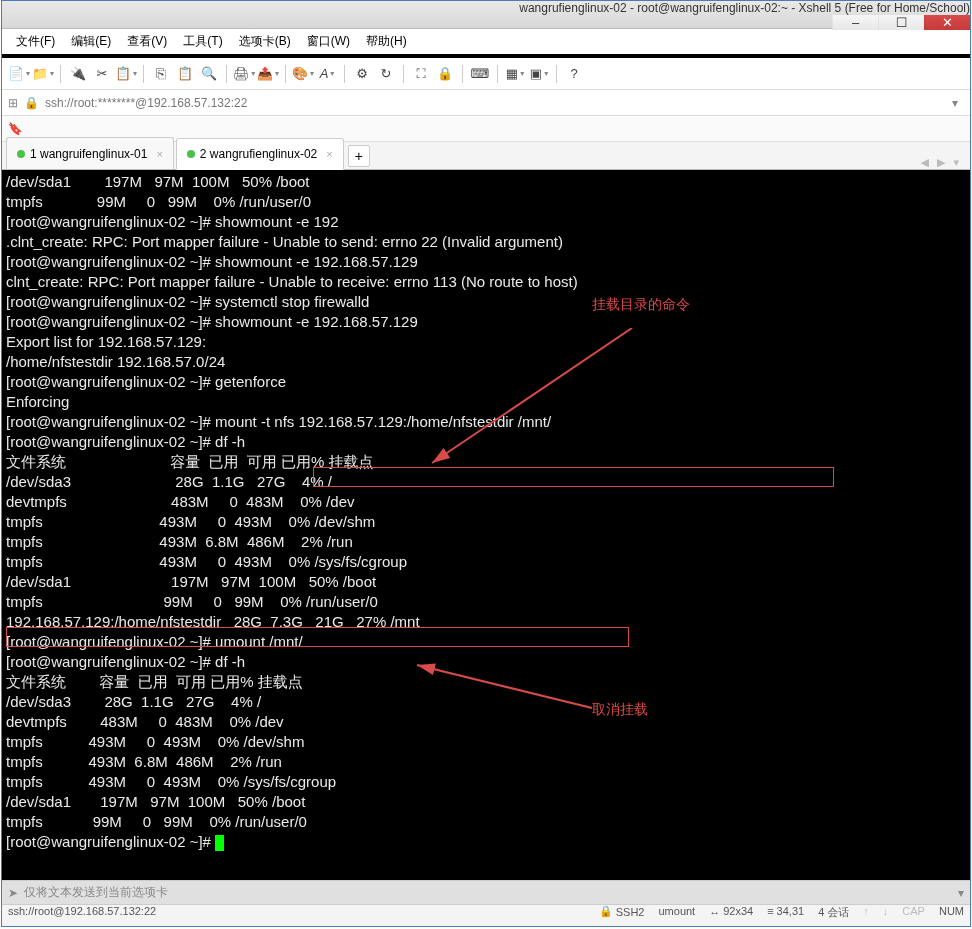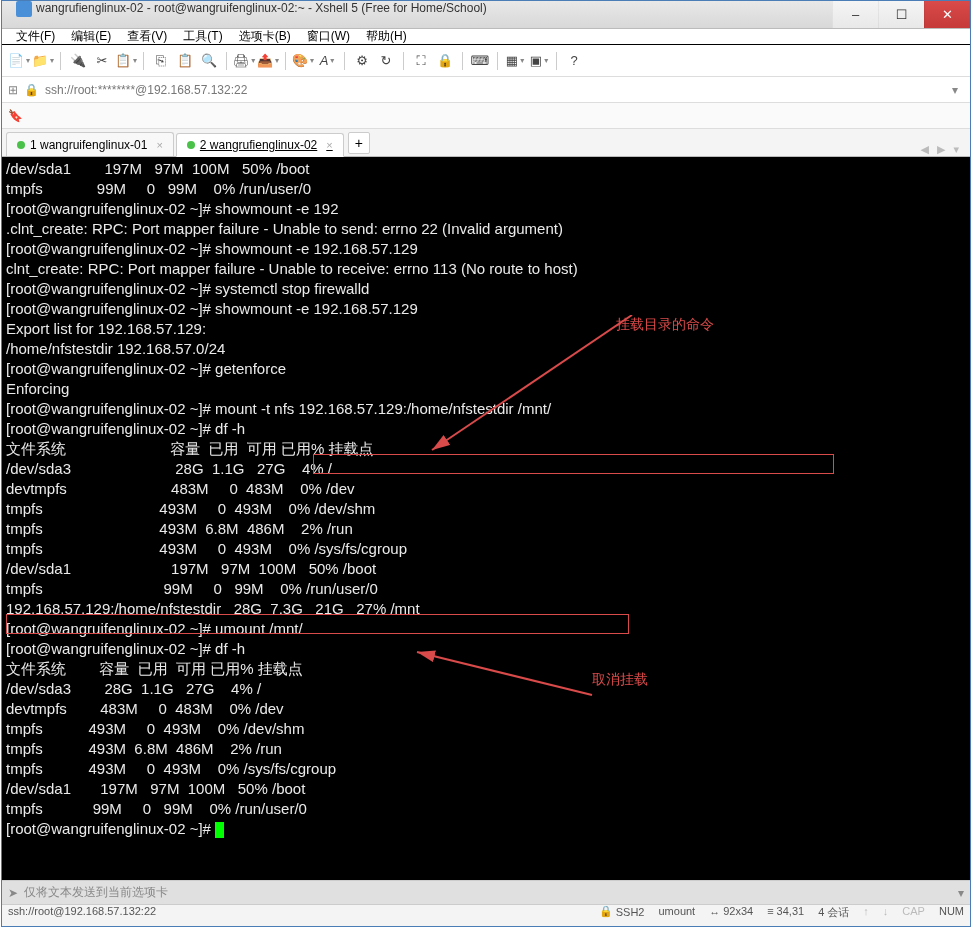--- a/index.html
+++ b/index.html
@@ -1,60 +1,60 @@
 <!DOCTYPE html>
 <html><head>
 <meta charset="utf-8">
 <style>
 * { margin:0; padding:0; box-sizing:border-box; font-family:"Microsoft YaHei",Tahoma,sans-serif; }
 body { background:#fff; width:972px; height:929px; overflow:hidden; position:relative; }
 
 .win-frame { border:1px solid #4a7cb5; width:970px; height:927px; margin:0 auto; display:flex; flex-direction:column; background:#fff; }
 
-.title-bar { height:28px; background:linear-gradient(to bottom,#e8e8e8 0%,#d8d8d8 100%); display:flex; align-items:flex-start; padding-left:14px; font-size:12px; color:#333; border-bottom:1px solid #bbb; }
+.title-bar { height:28px; background:linear-gradient(to bottom,#e8e8e8 0%,#d8d8d8 100%); display:flex; align-items:flex-end; padding-left:8px; font-size:12px; color:#333; border-bottom:1px solid #bbb;flex-direction:column; }
 .title-bar .app-icon { width:16px; height:16px; background:#4a90d9; border-radius:2px; margin-right:4px; display:inline-block; }
 .title-bar .title-text { flex:1; }
 .win-btns { display:flex; height:100%; }
 .win-btn { width:46px; height:100%; display:flex; align-items:center; justify-content:center; font-size:13px; border-left:1px solid rgba(0,0,0,0.05); cursor:pointer; }
 .win-btn.min, .win-btn.max { background:linear-gradient(to bottom,#f5f5f5,#e8e8e8); color:#333; }
 .win-btn.close { background:linear-gradient(to bottom,#d94a4a,#c63a3a); color:#fff; }
 
-.menu-bar { height:16px; display:flex; align-items:center; padding:0 6px; font-size:12px; border-bottom:1px solid #000000; }
+.menu-bar { height:29px; display:flex; align-items:center; padding:0 6px; font-size:12px; border-bottom:4px solid #000000; }
 .menu-item { padding:2px 8px; cursor:pointer; }
 
 .toolbar { height:32px; display:flex; align-items:center; padding:0 6px; border-bottom:1px solid #ddd; gap:2px; }
 .tb-btn { width:22px; height:22px; border:1px solid transparent; display:flex; align-items:center; justify-content:center; border-radius:2px; cursor:pointer; font-size:13px; color:#444; }
 .tb-btn.dd::after { content:"▾"; font-size:8px; margin-left:2px; color:#888; }
 .tb-sep { width:1px; height:18px; background:#ccc; margin:0 4px; }
 
 .addr-bar { height:26px; display:flex; align-items:center; padding:0 6px; border-bottom:1px solid #ddd; font-size:12px; color:#777; gap:6px; }
 .addr-lock { font-size:12px; color:#999; }
 .addr-dd { margin-left:auto; width:18px; text-align:center; color:#888; cursor:pointer; }
 
 .hint-bar { height:26px; display:flex; align-items:center; padding:0 6px; border-bottom:1px solid #ddd; font-size:12px; color:#888; gap:6px; background:#fafafa; }
 
 .tab-bar { height:28px; display:flex; align-items:flex-end; padding:0 4px; background:#f4f4f4; border-bottom:1px solid #bbb; }
-.tab { height:24px; padding:0 10px; display:flex; align-items:center; font-size:12px; border:1px solid #ccc; border-bottom:none; margin-right:2px; background:#f8f8f8; cursor:pointer; border-radius:3px 3px 0 0; gap:5px; }
-.tab.active { background:#fff; border-bottom:1px solid #fff; position:relative; top:1px;text-decoration:underline; }
+.tab { height:32px; padding:0 10px; display:flex; align-items:center; font-size:12px; border:1px solid #ccc; border-bottom:none; margin-right:2px; background:#f8f8f8; cursor:pointer; border-radius:3px 3px 0 0; gap:5px; }
+.tab.active { background:#fff; border-bottom:1px solid #fff; position:relative; top:1px; }
 .tab-dot { width:8px; height:8px; border-radius:50%; display:inline-block; }
 .tab-dot.green { background:#4ac24a; }
 .tab-close { font-size:11px; color:#aaa; margin-left:4px; }
 .tab-new { width:22px; height:22px; border:1px solid #ccc; display:flex; align-items:center; justify-content:center; font-size:14px; border-radius:2px; cursor:pointer; margin-left:2px; margin-bottom:2px; background:#fff; }
 .tab-nav { margin-left:auto; display:flex; gap:2px; align-items:center; padding-right:4px; }
 .tab-nav span { color:#bbb; font-size:11px; padding:0 3px; }
 
 .terminal { flex:1; background:#000; color:#eaeaea; font-family:"Consolas","Courier New",monospace; font-size:15px; line-height:20px; padding:2px 4px; white-space:pre; overflow:hidden; position:relative; }
 .terminal .cursor { display:inline-block; width:9px; height:16px; background:#00ff00; vertical-align:middle; }
 
 .box1 { position:absolute; left:311px; top:297px; width:521px; height:20px; border:1px solid #d94a4a; pointer-events:none; }
 .box2 { position:absolute; left:4px; top:457px; width:623px; height:20px; border:1px solid #d94a4a; pointer-events:none; }
 
 .anno { position:absolute; color:#d94a4a; font-size:14px; font-family:"Microsoft YaHei",sans-serif; pointer-events:none; }
-.anno1 { left:590px; top:157px;margin-left:24px; }
-.anno2 { left:590px; top:512px; }
+.anno1 { left:590px; top:124px; }
+.anno2 { left:590px; top:529px; }
 
 .arrow { position:absolute; pointer-events:none; }
 
 .send-bar { height:24px; background:#e0e0e0; display:flex; align-items:center; padding:0 6px; font-size:12px; color:#888; border-top:1px solid #ccc; gap:6px; }
 .send-bar .dd { margin-left:auto; color:#888; cursor:pointer; }
 
 .status-bar { height:22px; background:#f4f4f4; border-top:1px solid #ccc; display:flex; align-items:flex-start; padding:0 6px; font-size:11px; color:#555; gap:14px; }
 .status-bar .spacer { flex:1; }
 .status-bar .seg { display:flex; align-items:center; gap:3px; }
 .status-bar .dim { color:#bbb; }

